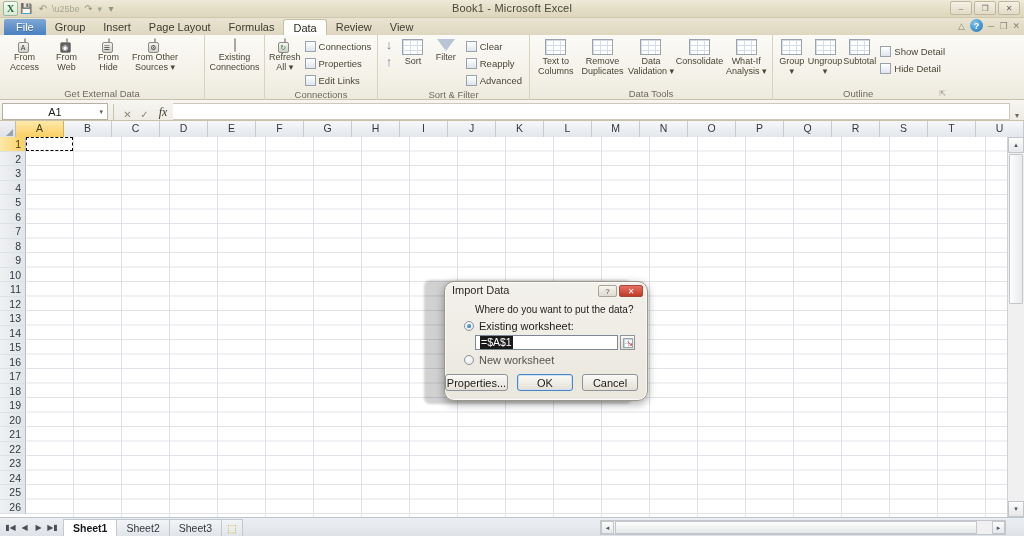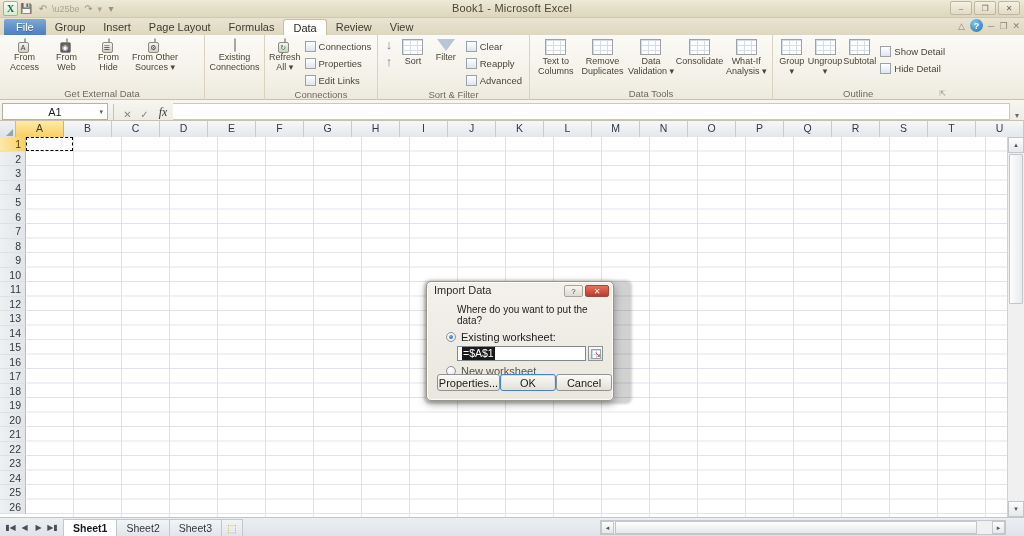--- a/index.html
+++ b/index.html
@@ -222,23 +222,23 @@
                   background:linear-gradient(180deg,#fcfcfc,#e6e8ea); border:1px solid #c3c6ca;
                   display:flex;align-items:center;justify-content:center;font-size:7px;color:#51555a;}
   .hscroll .harr.l{left:0;} .hscroll .harr.r{right:0;}
 
   
   .dlg-shadow {
     position:absolute; left:424px; top:280px; width:208px; height:124px;
     background: rgba(0,0,0,.18); border-radius:6px; filter: blur(1px);
   }
   .dialog {
-    position:absolute; left:426px; top:281px; width:188px; height:120px;
+    position:absolute; left:444px; top:281px; width:204px; height:120px;
     background: linear-gradient(180deg,#f3f1eb,#eae7de);
-    border:1px solid #9b968a; border-radius:5px;
+    border:1px solid #9b968a; border-radius:10px;
     box-shadow: 0 3px 8px rgba(0,0,0,.35), inset 0 0 0 1px rgba(255,255,255,.75);
   }
   .dlg-title {
     height:16px; padding: 2px 0 0 7px; font-size:11px; color:#2c2a24; font-weight:500;
   }
   .dlg-ctrls { position:absolute; right:4px; top:3px; display:flex; gap:2px; }
   .dlg-help {
     width:19px;height:12px;border:1px solid #aaa498;border-radius:2px;
     background:linear-gradient(180deg,#f7f5ef,#dedbd1);
     font-size:8px;color:#555149;display:flex;align-items:center;justify-content:center;
@@ -276,21 +276,21 @@
     background:linear-gradient(180deg,#fbfaf6,#e2ded3);
     position:relative; overflow:hidden; flex:none;
   }
   .refbtn .g {
     position:absolute; left:2px; top:2px; width:10px; height:10px;
     background:#fff; border:1px solid #9aa3ad;
     background-image: linear-gradient(#c9d5e2 1px,transparent 1px), linear-gradient(90deg,#c9d5e2 1px,transparent 1px);
     background-size:4px 4px;
   }
   .refbtn .ar { position:absolute; right:1px; bottom:1px; color:#c0392b; font-size:8px; line-height:8px; }
-  .dlg-btns { position:absolute; left:0; bottom:9px; width:204px; display:flex; padding-left:10px; }
+  .dlg-btns { position:absolute; left:0; bottom:9px; width:204px; display:flex; gap:9px; }
   .dbtn {
     height:17px; border:1px solid #8d9399; border-radius:3px;
     background: linear-gradient(180deg,#fbfaf7,#e4e0d6);
     font-size:11px; color:#1e1c18; display:flex;align-items:center;justify-content:center;
   }
   .dbtn.w63 { width:63px; }
   .dbtn.w56 { width:56px; }
   .dbtn.default { border:1px solid #4a84c4; box-shadow: inset 0 0 0 1px #cfe2f5; }
 </style>
 </head>

